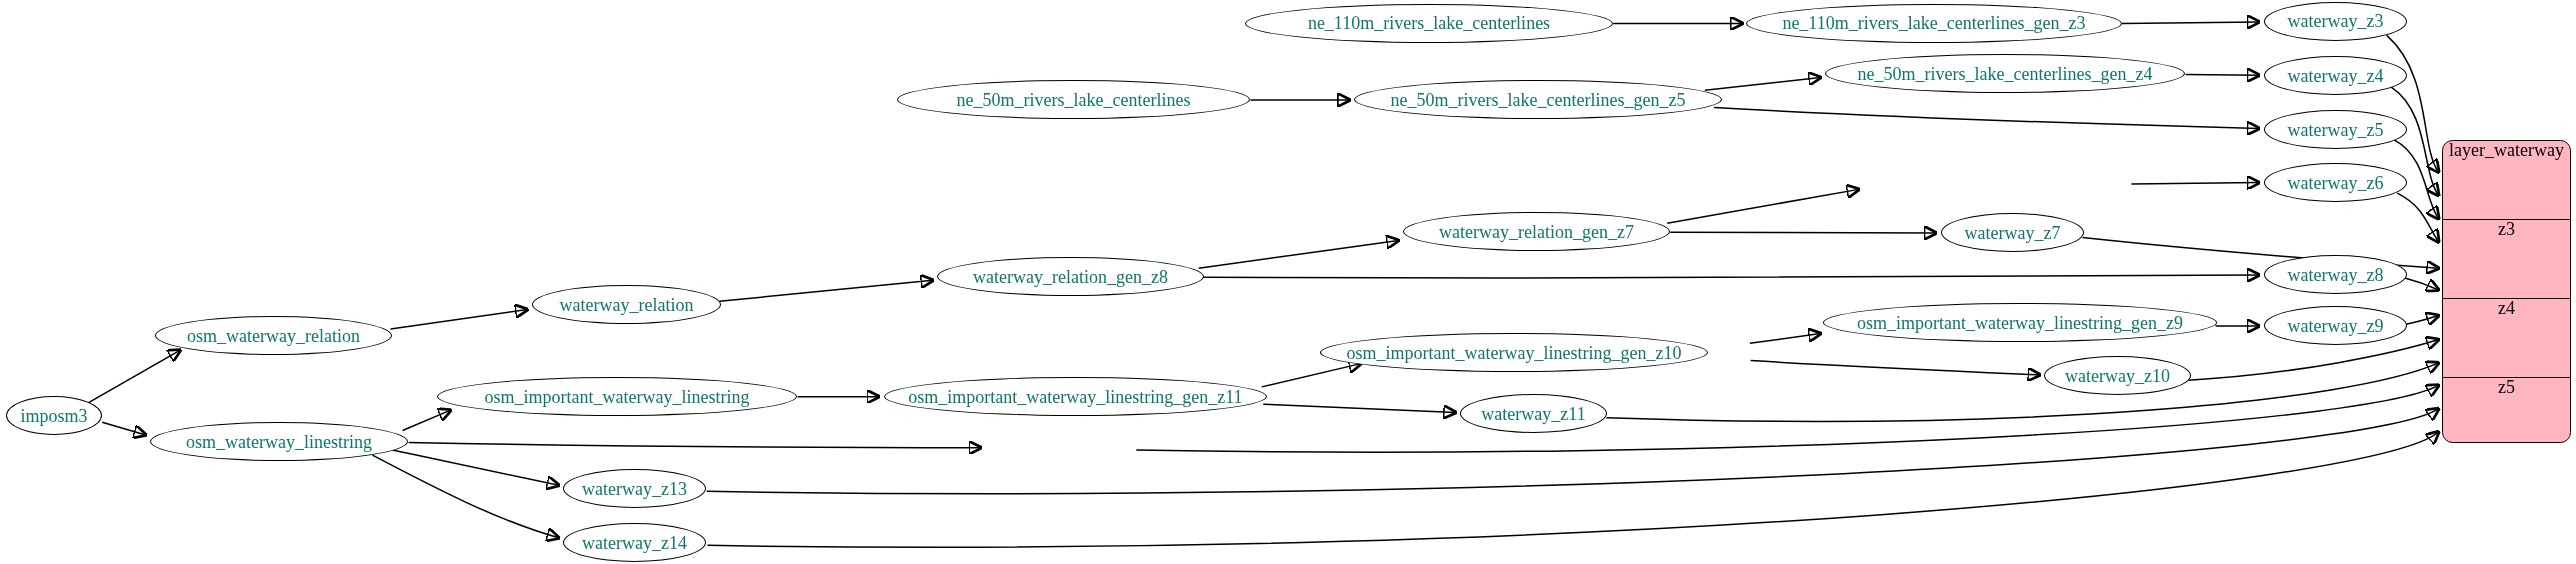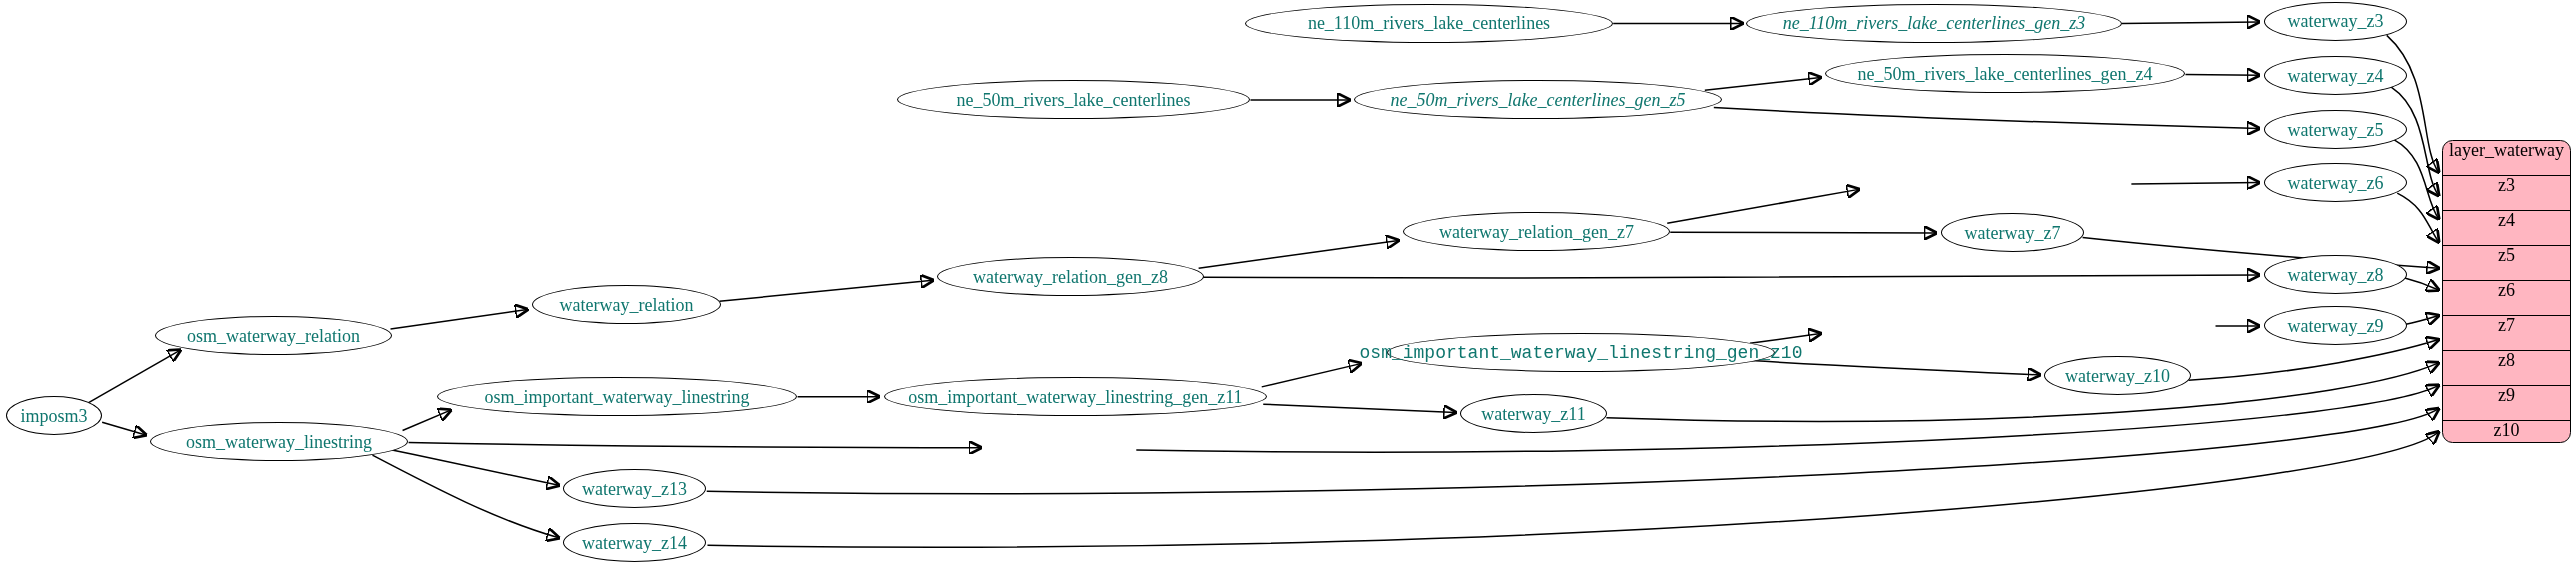--- a/index.html
+++ b/index.html
@@ -55,21 +55,21 @@
   .record .cell {
     box-sizing: border-box;
     flex: 1 1 0;
     display: flex;
     align-items: center;
     justify-content: center;
     font-size: 18px;
     color: #000000;
     line-height: 1;
   }
-  .record .cell + .cell { border-top: 1.5px solid #000000; }
+  .record .cell + .cell { border-top: 1.5px solid #000000; margin-top: 44px; }
 </style>
 </head>
 <body>
 
 <div id="canvas">
 
   <svg id="edges" viewBox="0 0 3430 752">
     <defs>
       <marker id="arrow" viewBox="0 0 10 10" refX="9" refY="5" markerWidth="9" markerHeight="9" orient="auto-start-reverse" markerUnits="strokeWidth">
         <path d="M 0 0 L 10 5 L 0 10 z" fill="#000000"></path>
@@ -120,27 +120,28 @@
   <div class="node" style="left:155px;  top:316px; width:237px;">osm_waterway_relation</div>
   <div class="node" style="left:150px;  top:422px; width:258px;">osm_waterway_linestring</div>
   <div class="node" style="left:532px;  top:285px; width:189px;">waterway_relation</div>
   <div class="node" style="left:437px;  top:377px; width:360px;">osm_important_waterway_linestring</div>
   <div class="node" style="left:563px;  top:469px; width:143px;">waterway_z13</div>
   <div class="node" style="left:563px;  top:523px; width:143px;">waterway_z14</div>
   <div class="node" style="left:897px; top:80px; width:353px;text-align:center;">ne_50m_rivers_lake_centerlines</div>
   <div class="node" style="left:937px; top:257px; width:267px;">waterway_relation_gen_z8</div>
   <div class="node" style="left:884px; top:377px; width:383px;">osm_important_waterway_linestring_gen_z11</div>
   <div class="node" style="left:1245px; top:3.8px;   width:368px;">ne_110m_rivers_lake_centerlines</div>
-  <div class="node" style="left:1354px; top:80px; width:368px;font-style:italic;">ne_50m_rivers_lake_centerlines_gen_z5</div>
+  <div class="node" style="left:1354px; top:80px; width:368px;">ne_50m_rivers_lake_centerlines_gen_z5</div>
   <div class="node" style="left:1403px; top:212px; width:267px;font-family:Liberation Serif, serif;">waterway_relation_gen_z7</div>
-  <div class="node" style="left:1387px; top:333px; width:388px;font-family:Liberation Mono, monospace;">osm_important_waterway_linestring_gen_z10</div>
+  <div class="node" style="left:1320px; top:333px; width:388px;">osm_important_waterway_linestring_gen_z10</div>
   <div class="node" style="left:1460px; top:394px; width:147px;">waterway_z11</div>
-  <div class="node" style="left:1746px; top:3.8px;   width:376px;font-style:italic;">ne_110m_rivers_lake_centerlines_gen_z3</div>
+  <div class="node" style="left:1746px; top:3.8px;   width:376px;">ne_110m_rivers_lake_centerlines_gen_z3</div>
   <div class="node" style="left:1825px; top:54px;  width:360px;">ne_50m_rivers_lake_centerlines_gen_z4</div>
   <div class="node" style="left:1941px; top:213px; width:143px;">waterway_z7</div>
+  <div class="node" style="left:1823px; top:303px; width:394px;">osm_important_waterway_linestring_gen_z9</div>
   <div class="node" style="left:2044px; top:356px; width:147px;">waterway_z10</div>
   <div class="node" style="left:2264px; top:1.5px;   width:143px;">waterway_z3</div>
   <div class="node" style="left:2264px; top:56px;  width:143px;">waterway_z4</div>
   <div class="node" style="left:2264px; top:110px; width:143px;">waterway_z5</div>
   <div class="node" style="left:2264px; top:163px; width:143px;">waterway_z6</div>
   <div class="node" style="left:2264px; top:255px; width:143px;">waterway_z8</div>
   <div class="node" style="left:2264px; top:306px; width:143px;">waterway_z9</div>
 
   <div class="record">
     <div class="cell">layer_waterway</div>

